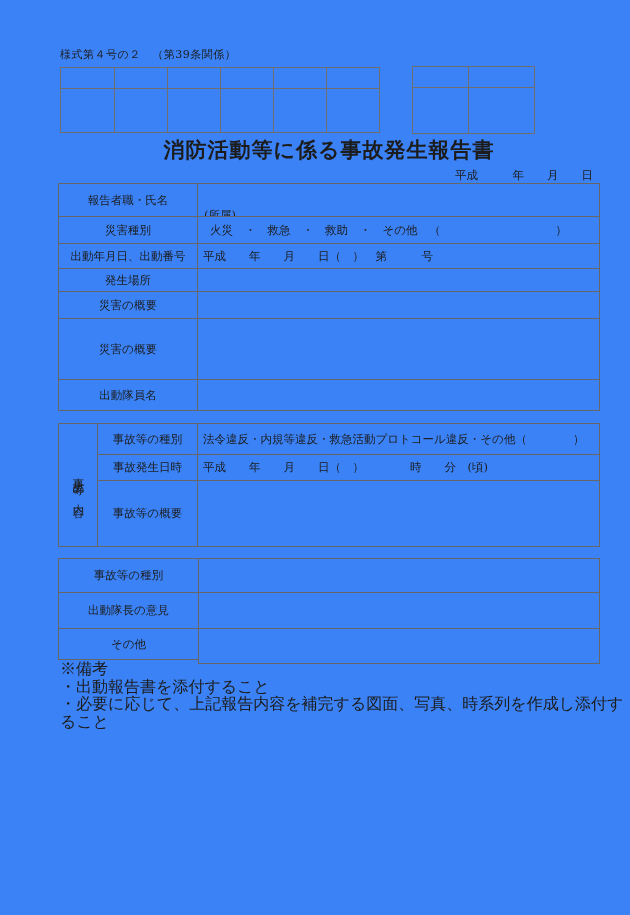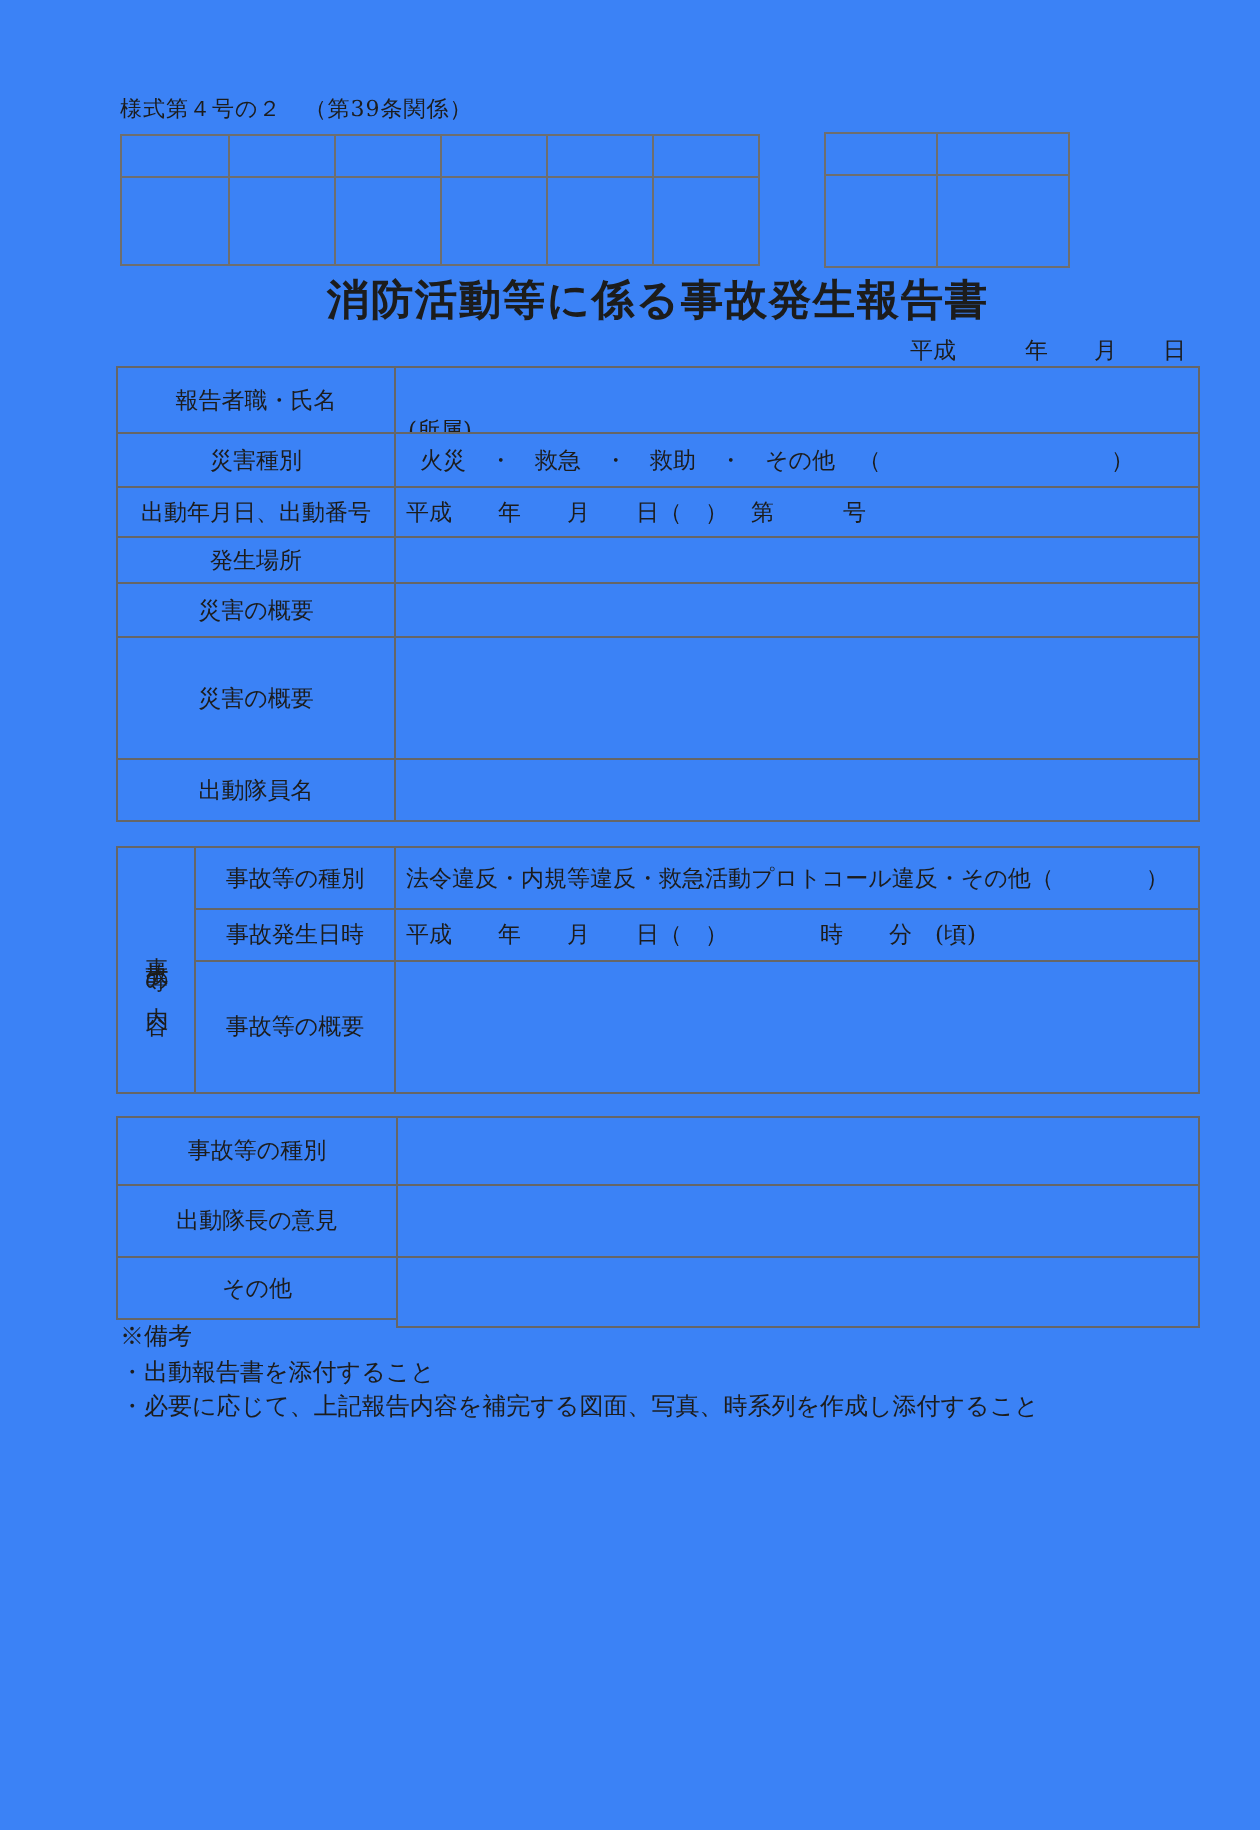--- a/index.html
+++ b/index.html
@@ -46,21 +46,21 @@
 
   .t3 { position:absolute; left:58px; top:558px; width:542px; display:flex; align-items:flex-start; font-size:11.5px; }
   .t3-labels { width:140px; flex:0 0 140px; }
   .t3l { border-left:1px solid #666; border-top:1px solid #666;
          display:flex; align-items:center; justify-content:center; text-align:center; }
   .t3l:last-child { border-bottom:1px solid #666; }
   .t3-values { flex:1; }
   .t3v { border-left:1px solid #666; border-right:1px solid #666; border-top:1px solid #666; }
   .t3v:last-child { border-bottom:1px solid #666; }
 
-  .notes { position:absolute; left:60px; top:660px; font-size:12px; line-height:17.5px; }
+  .notes { position:absolute; left:60px; top:660px; font-size:16px; line-height:17.5px; }
 </style>
 </head>
 <body>
 
 <div class="page">
 
   <div class="form-number">様式第４号の２　（第39条関係）</div>
 
   <div class="grid grid-left">
     <div class="gcell"></div>

